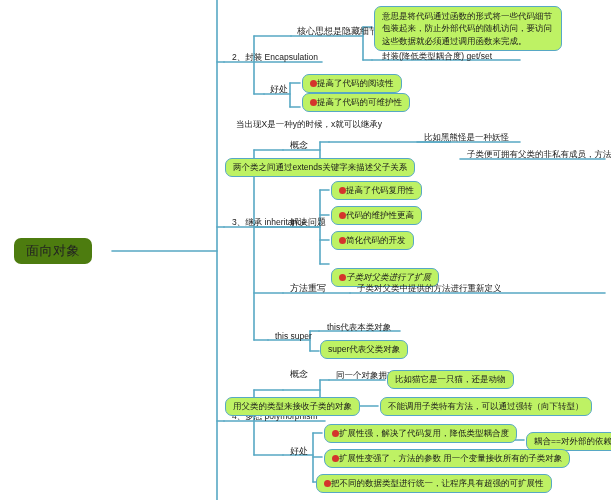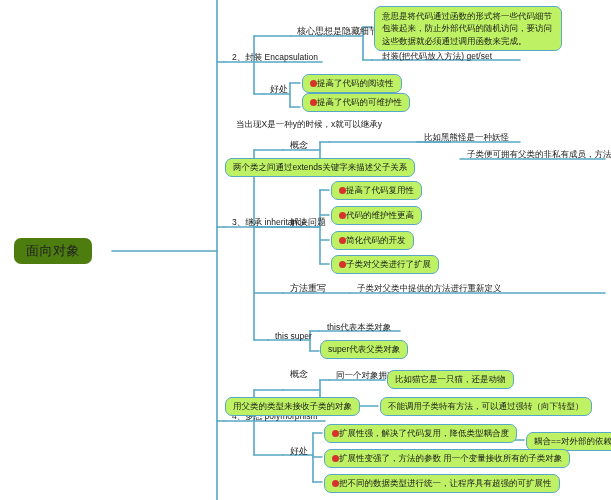--- a/index.html
+++ b/index.html
@@ -182,21 +182,21 @@
 
   <div class="node branch-label" style="left:293px; top:25px;">
     <span class="node-text">核心思想是隐藏细节</span>
   </div>
 
   <div class="node boxed multiline" style="left:374px; top:6px; width:188px;">
     <span class="node-text">意思是将代码通过函数的形式将一些代码细节包装起来，防止外部代码的随机访问，要访问这些数据就必须通过调用函数来完成。</span>
   </div>
 
   <div class="node plain" style="left:377px; top:50px;">
-    <span class="node-text">封装(把代码放入方法) get/set</span>
+    <span class="node-text">封装(降低类型耦合度) get/set</span>
   </div>
 
   <div class="node branch-label" style="left:266px; top:83px;">
     <span class="node-text">好处</span>
   </div>
 
   <div class="node boxed bulleted" style="left:302px; top:74px;">
     <span class="dot"></span>
     <span class="node-text">提高了代码的阅读性</span>
   </div>
@@ -242,21 +242,21 @@
   <div class="node boxed bulleted" style="left:331px; top:181px;">
     <span class="dot"></span>
     <span class="node-text">提高了代码复用性</span>
   </div>
 
   <div class="node boxed bulleted" style="left:331px; top:231px;">
     <span class="dot"></span>
     <span class="node-text">简化代码的开发</span>
   </div>
 
-  <div class="node boxed bulleted" style="left:331px; top:255px;">
+  <div class="node boxed bulleted" style="left:331px; top:268px;font-style:italic;">
     <span class="dot"></span>
     <span class="node-text">子类对父类进行了扩展</span>
   </div>
 
   <div class="node branch-label" style="left:286px; top:282px;">
     <span class="node-text">方法重写</span>
   </div>
 
   <div class="node plain" style="left:352px; top:282px;">
     <span class="node-text">子类对父类中提供的方法进行重新定义</span>
@@ -305,23 +305,23 @@
 
   <div class="node boxed bulleted" style="left:324px; top:424px;">
     <span class="dot"></span>
     <span class="node-text">扩展性强，解决了代码复用，降低类型耦合度</span>
   </div>
 
   <div class="node boxed" style="left:526px; top:432px;">
     <span class="node-text">耦合==对外部的依赖</span>
   </div>
 
-  <div class="node boxed bulleted" style="left:324px; top:449px;">
+  <div class="node boxed bulleted" style="left:324px; top:449px;border-radius:8px;">
     <span class="dot"></span>
     <span class="node-text">扩展性变强了，方法的参数 用一个变量接收所有的子类对象</span>
   </div>
 
-  <div class="node boxed bulleted" style="left:324px; top:474px;">
+  <div class="node boxed bulleted" style="left:316px; top:474px;">
     <span class="dot"></span>
     <span class="node-text">把不同的数据类型进行统一，让程序具有超强的可扩展性</span>
   </div>
 
 </div>
 
 </body></html>

